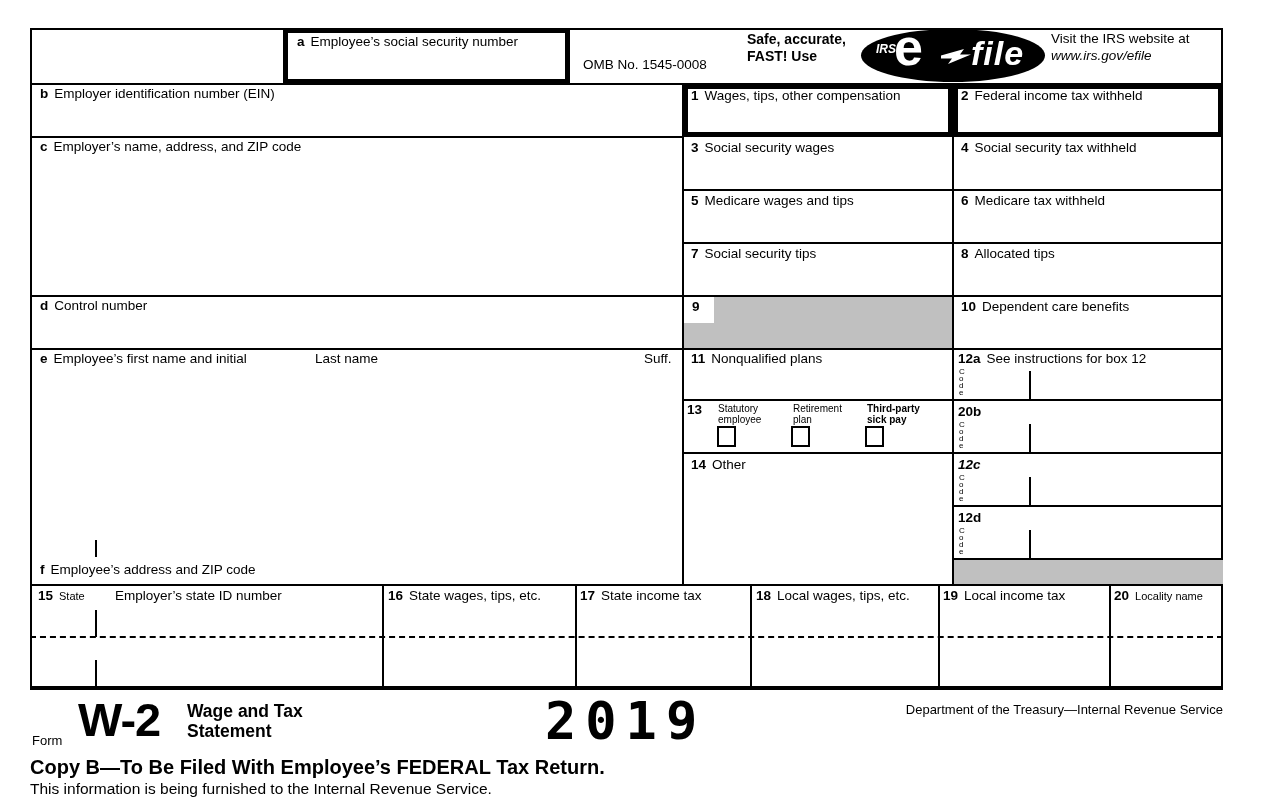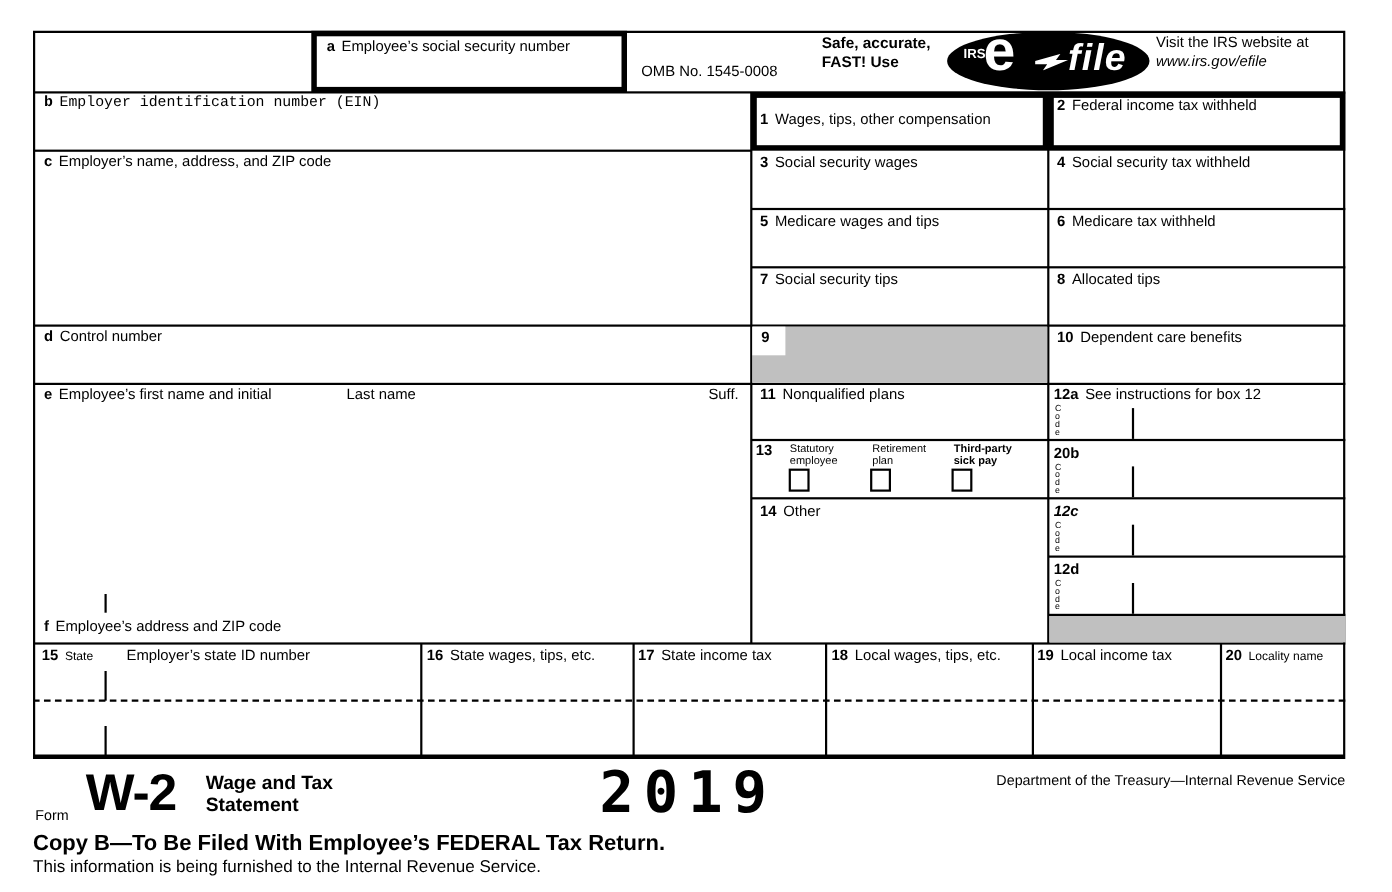--- a/index.html
+++ b/index.html
@@ -15,21 +15,21 @@
   .lbl .n{font-weight:700;margin-right:6px;}
   .lbl .sm{font-size:11px;}
   .gray{position:absolute;background:#c0c0c0;}
   .chip{position:absolute;background:#fff;}
   .codecol{position:absolute;font-size:8px;line-height:7px;white-space:pre;letter-spacing:0;}
   .codediv{position:absolute;width:2px;background:#000;}
   .cb{position:absolute;width:19px;height:21px;border:2px solid #000;box-sizing:border-box;background:#fff;}
   .opt{position:absolute;font-size:10px;line-height:11px;white-space:pre;}
   .efile{position:absolute;left:861px;top:29px;width:184px;height:53px;background:#000;
          border-radius:50%;color:#fff;}
-  .efile-irs{position:absolute;left:15px;top:13px;font-size:12px;font-weight:700;}
+  .efile-irs{position:absolute;left:15px;top:13px;font-size:12px;font-weight:700;font-style:italic;}
   .efile-e{position:absolute;left:33px;top:-12px;font-size:52px;font-weight:700;}
   .efile-bolt{position:absolute;left:80px;top:20px;}
   .efile-file{position:absolute;left:110px;top:5px;font-size:34px;font-weight:700;font-style:italic;letter-spacing:1px;}
   .omb{position:absolute;left:583px;top:57px;font-size:13.5px;}
   .safe{position:absolute;left:747px;top:31px;font-size:14px;font-weight:700;line-height:17px;white-space:pre;}
   .visit1{position:absolute;left:1051px;top:31px;font-size:13.5px;}
   .visit2{position:absolute;left:1051px;top:48px;font-size:13.5px;font-style:italic;}
   .f-form{position:absolute;left:32px;top:733px;font-size:13px;}
   .f-w2{position:absolute;left:78px;top:692px;font-size:47px;font-weight:900;letter-spacing:-1px;}
   .f-title{position:absolute;left:187px;top:701px;font-size:17.5px;font-weight:700;line-height:20px;white-space:pre;}
@@ -96,39 +96,39 @@
     <span class="efile-irs">IRS</span>
     <span class="efile-e">e</span>
     <svg class="efile-bolt" width="30" height="15" viewBox="0 0 30 15">
       <polygon points="0,9.5 11,9.5 7,15 30,5.5 19,5.5 23,0 0,6.5" fill="#ffffff"></polygon>
     </svg>
     <span class="efile-file">file</span>
   </div>
   <div class="visit1">Visit the IRS website at</div>
   <div class="visit2">www.irs.gov/efile</div>
 
-  <div class="lbl" style="left:40px;top:86px;font-family:Liberation Mono, monospace;">
+  <div class="lbl" style="left:40px;top:86px;">
     <span class="n">b</span><span>Employer identification number (EIN)</span>
   </div>
   <div class="lbl" style="left:40px;top:139px;">
     <span class="n">c</span><span>Employer’s name, address, and ZIP code</span>
   </div>
   <div class="lbl" style="left:40px;top:298px;">
     <span class="n">d</span><span>Control number</span>
   </div>
   <div class="lbl" style="left:40px;top:351px;">
     <span class="n">e</span><span>Employee’s first name and initial</span>
   </div>
   <div class="lbl" style="left:315px;top:351px;">Last name</div>
   <div class="lbl" style="left:644px;top:351px;">Suff.</div>
   <div class="lbl" style="left:40px;top:562px;">
     <span class="n">f</span><span>Employee’s address and ZIP code</span>
   </div>
 
-  <div class="lbl" style="left:691px;top:88px;margin-top:13px;">
+  <div class="lbl" style="left:691px;top:88px;">
     <span class="n">1</span><span>Wages, tips, other compensation</span>
   </div>
   <div class="lbl" style="left:961px;top:88px;">
     <span class="n">2</span><span>Federal income tax withheld</span>
   </div>
   <div class="lbl" style="left:691px;top:140px;">
     <span class="n">3</span><span>Social security wages</span>
   </div>
   <div class="lbl" style="left:961px;top:140px;">
     <span class="n">4</span><span>Social security tax withheld</span>

